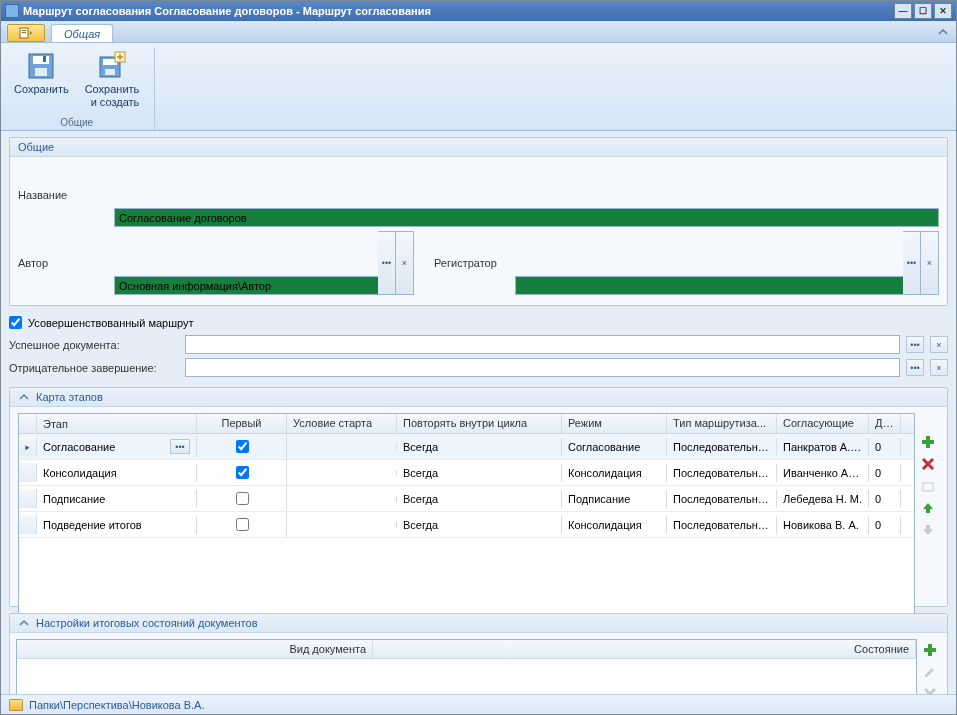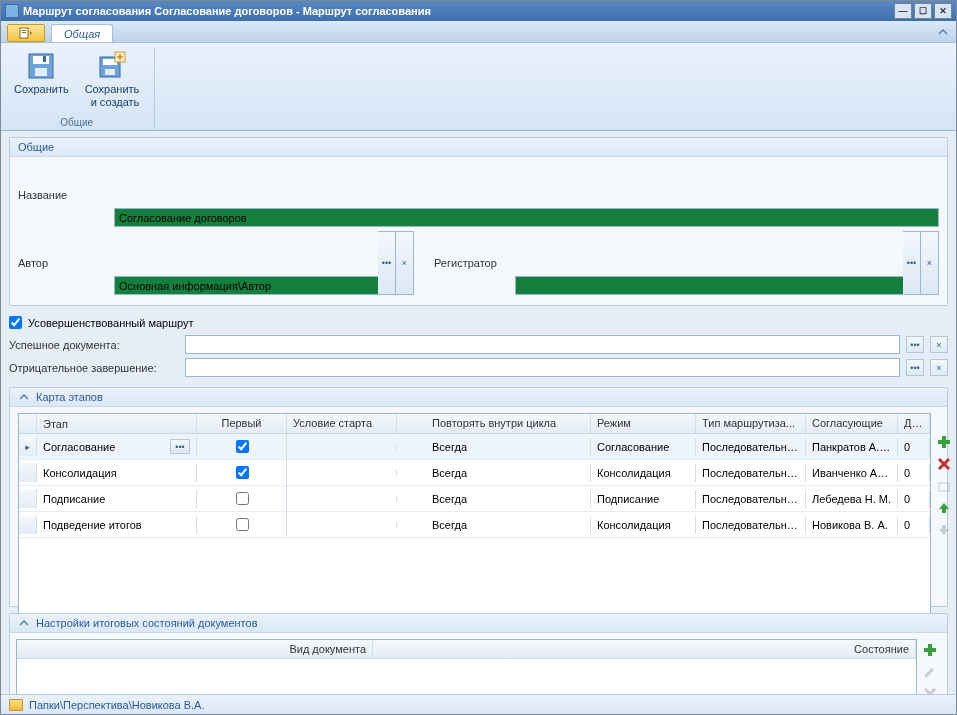--- a/index.html
+++ b/index.html
@@ -219,21 +219,21 @@
     background: linear-gradient(#f5f8fc, #e4ecf5);
     display: flex;
     align-items: center;
     justify-content: center;
     color: #3a5d85;
     font-size: 9px;
   }
   .c-stage { width: 160px; display:flex; align-items:center; justify-content:space-between; }
   .c-first { width: 90px; text-align: center; }
   .c-cond { width: 110px; }
-  .c-repeat { width: 165px; margin-left: 29px; }
+  .c-repeat { width: 165px; }
   .c-mode { width: 105px; }
   .c-routing { width: 110px; }
   .c-approvers { width: 92px; }
   .c-dl { width: 32px; }
   .grid-filler { flex: 1; background: #fff; height: 130px; }
   .side-tools {
     width: 20px;
     display: flex;
     flex-direction: column;
     gap: 4px;

